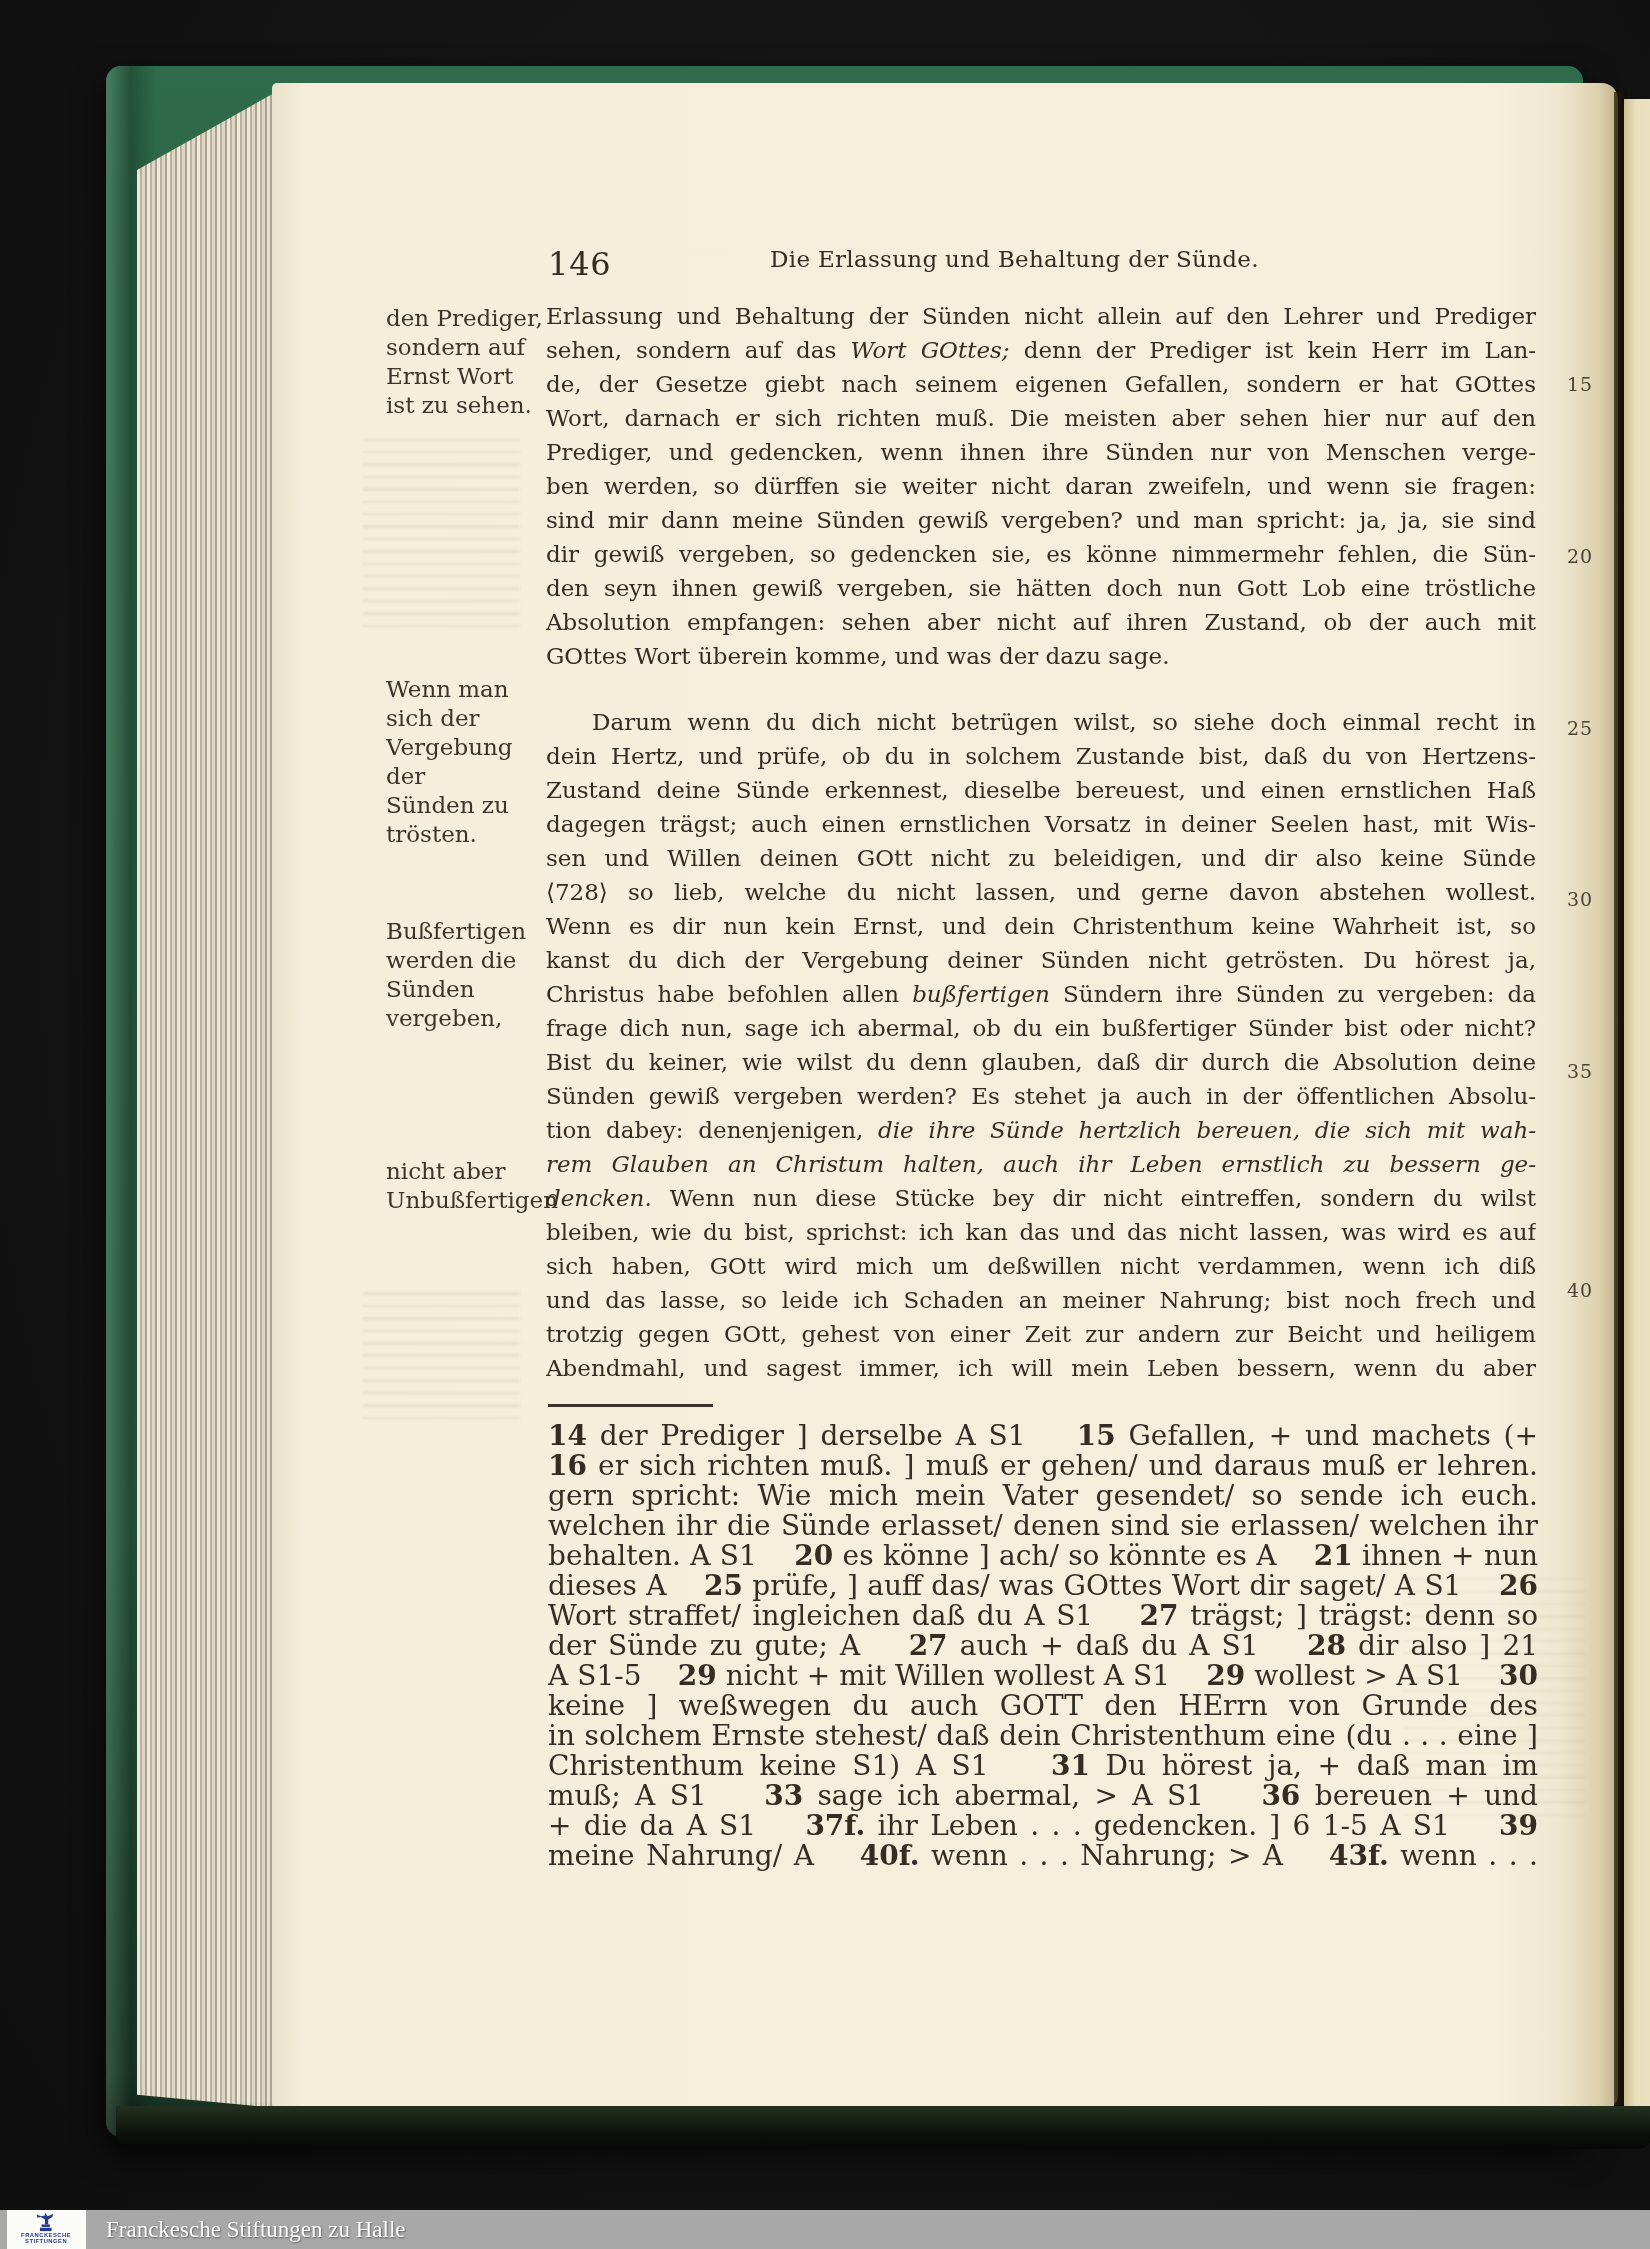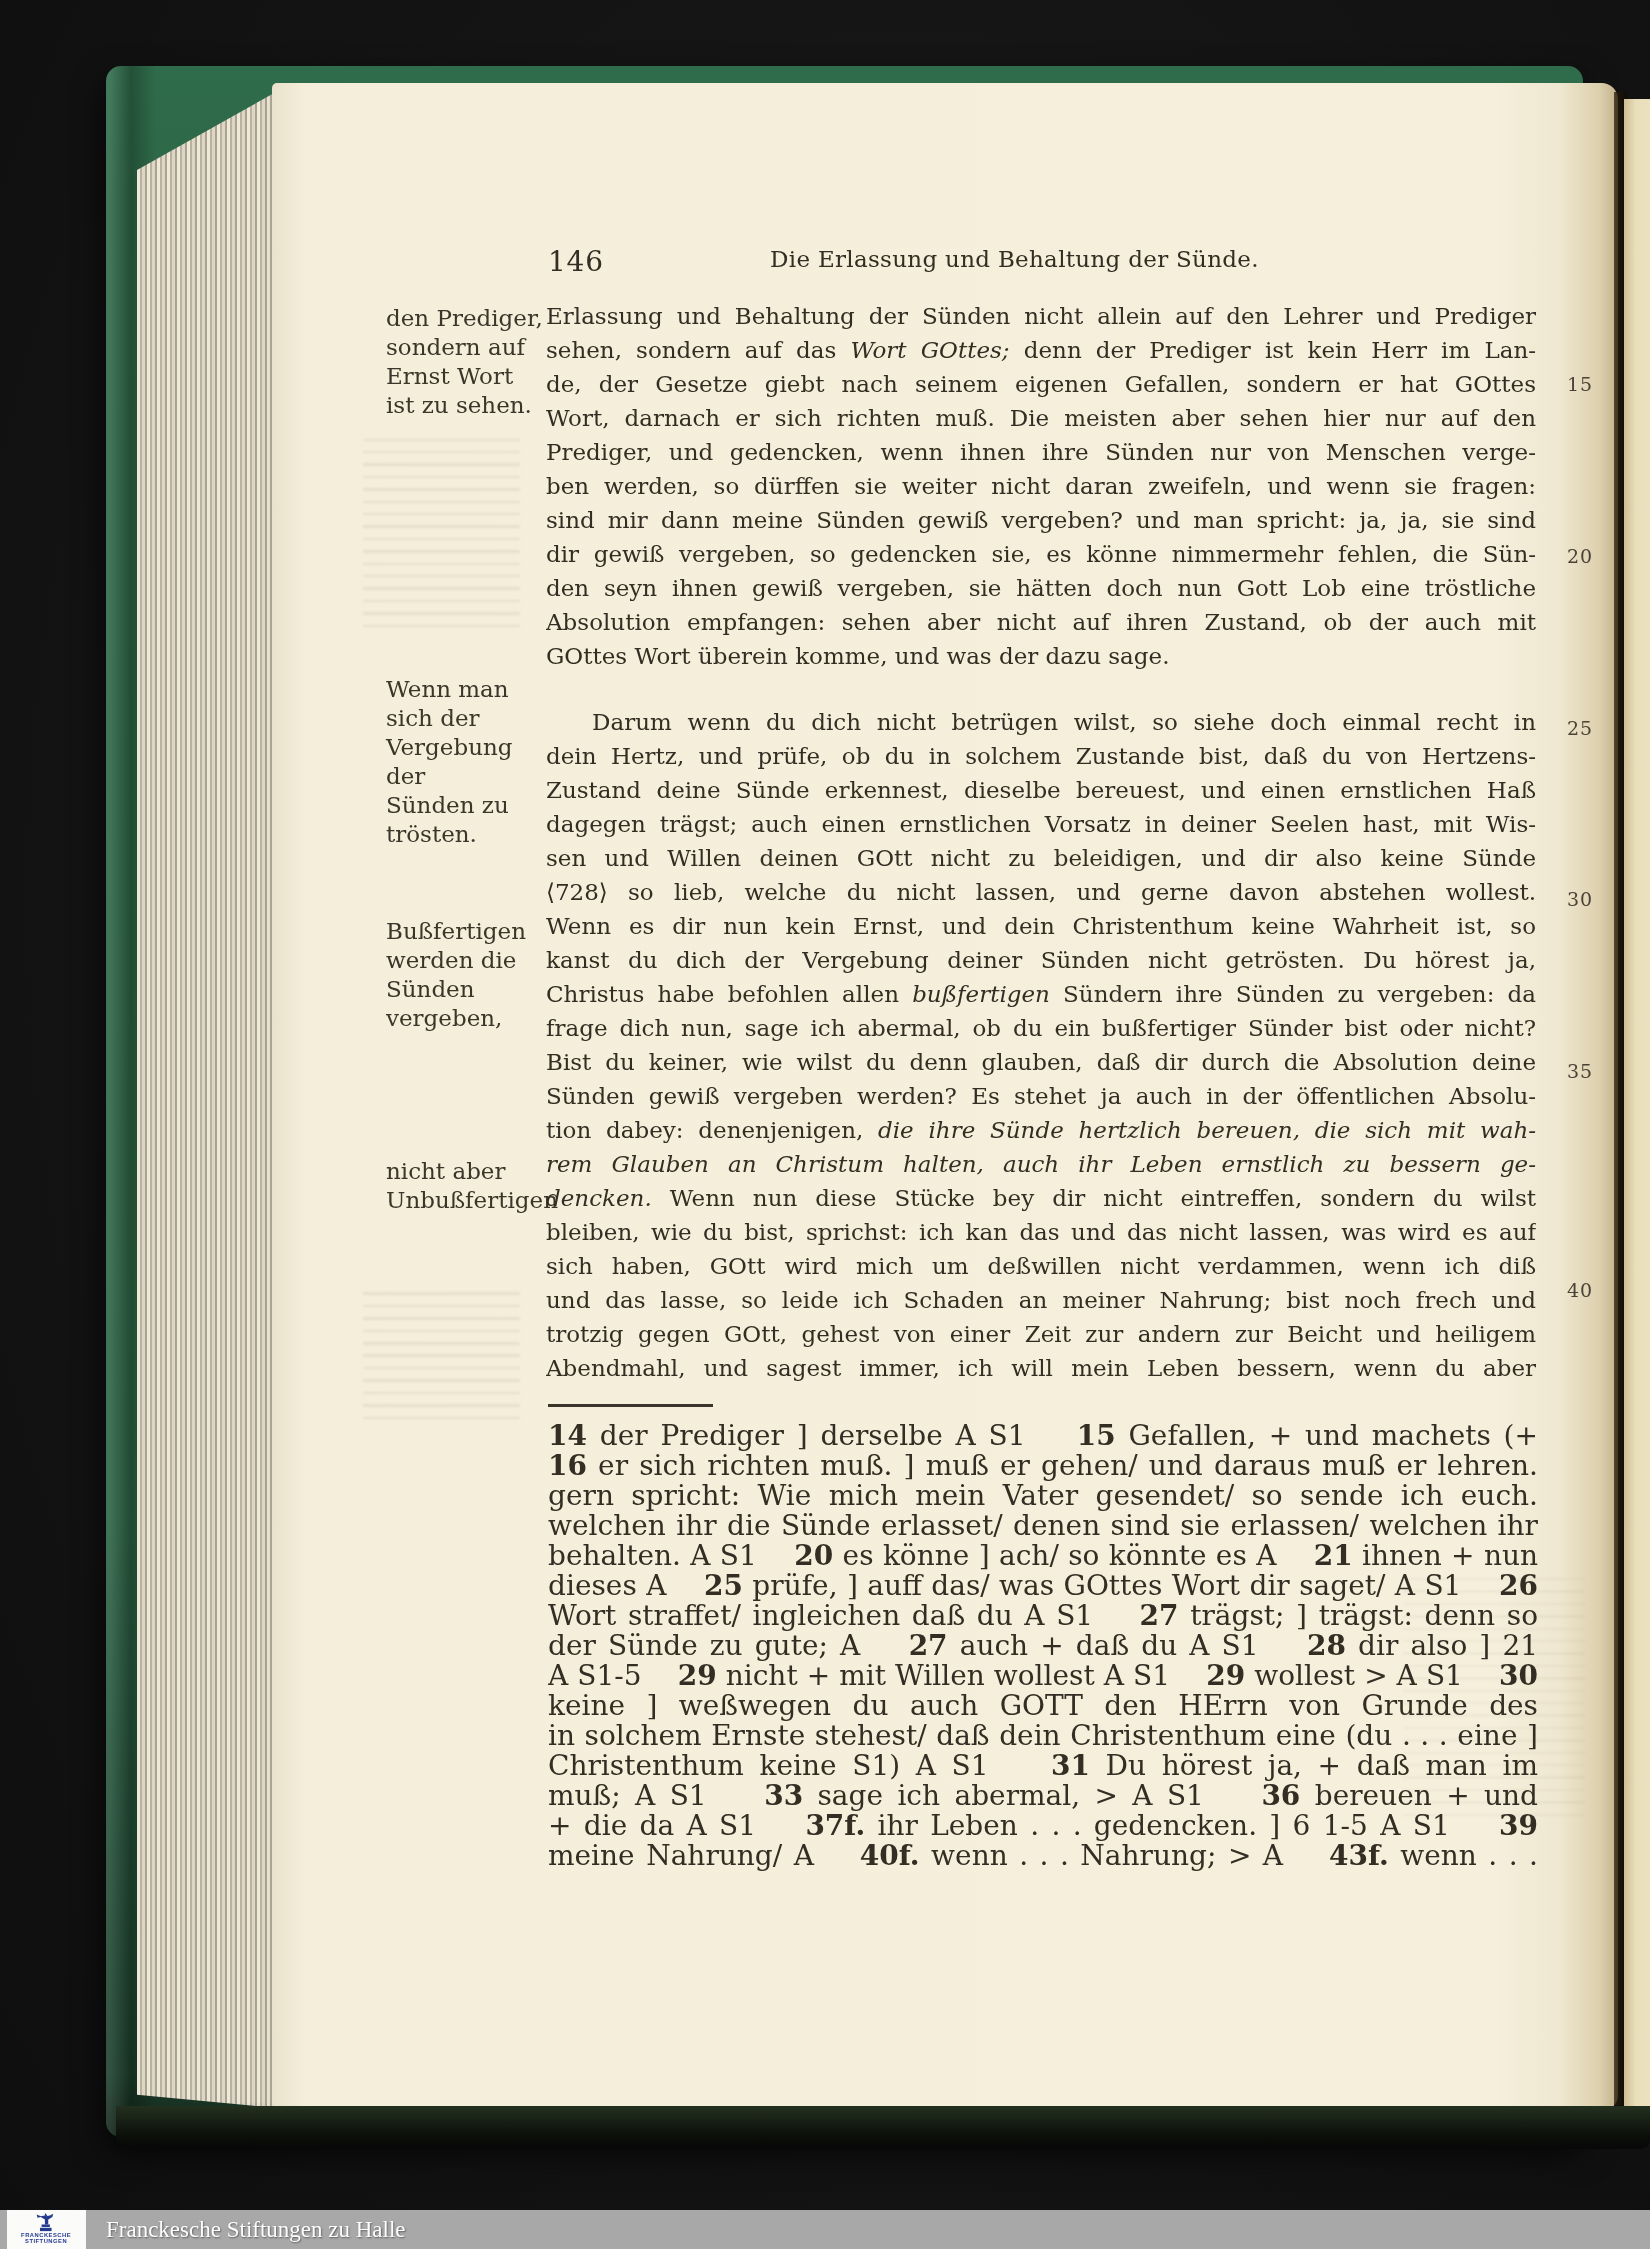--- a/index.html
+++ b/index.html
@@ -24,21 +24,21 @@
          background:linear-gradient(90deg,rgba(40,30,10,.75),rgba(15,10,4,.9));}
   .facing-page{position:absolute;left:1624px;top:99px;width:35px;height:2007px;
          background:linear-gradient(90deg,#cdbd92 0,#e9dfbb 11.6px,#ece2c0 100%);}
   .book-bottom{position:absolute;left:116px;top:2106px;width:1535px;height:43px;
          background:linear-gradient(180deg,#23301f,#0b0f09 70%,#070707);border-radius:0 0 11.6px 11.6px;}
   
   .ghost{position:absolute;opacity:.10;filter:blur(1.2px);pointer-events:none;
          background:repeating-linear-gradient(0deg,rgba(110,95,60,.9) 0 2.5px,transparent 2.5px 12.4px);}
   
   .content{position:absolute;left:272px;top:83px;width:1346px;height:2026px;color:#332d23;}
-  .pagenum{position:absolute;left:276px;top:162px;font-size:28px;letter-spacing:0.8px;}
+  .pagenum{position:absolute;left:276px;top:162px;font-size:32px;letter-spacing:0.8px;}
   .runtitle{position:absolute;left:498px;top:163px;font-size:23px;letter-spacing:0.3px;}
   .main-text{position:absolute;left:274px;top:216px;width:990px;}
   .tline{width:990px;height:34px;font-size:23px;line-height:34px;
          text-align:justify;text-align-last:justify;overflow:hidden;white-space:pre-wrap;}
   .tline.flush{text-align-last:left;}
   .tline.indent{padding-left:46px;width:944px;margin-top:32px;}
   .it{font-style:italic;}
   .bd{font-weight:bold;}
   .mnotes{position:absolute;left:102px;top:0;width:169px;}
   .mnote{position:absolute;left:12px;width:169px;font-size:23px;line-height:29px;color:#3b352a;}

